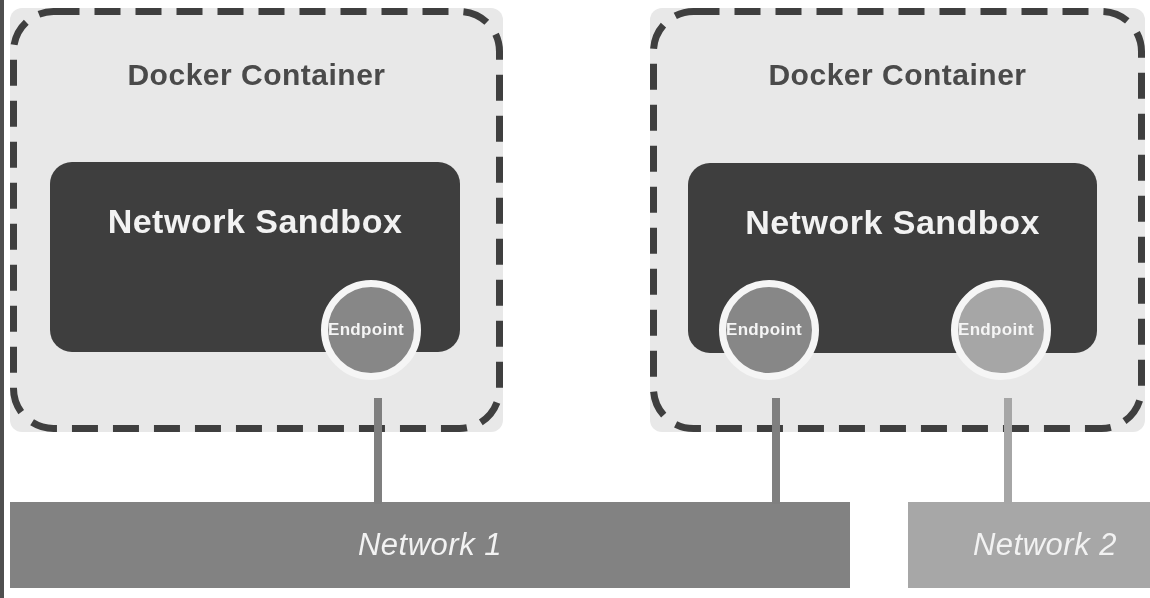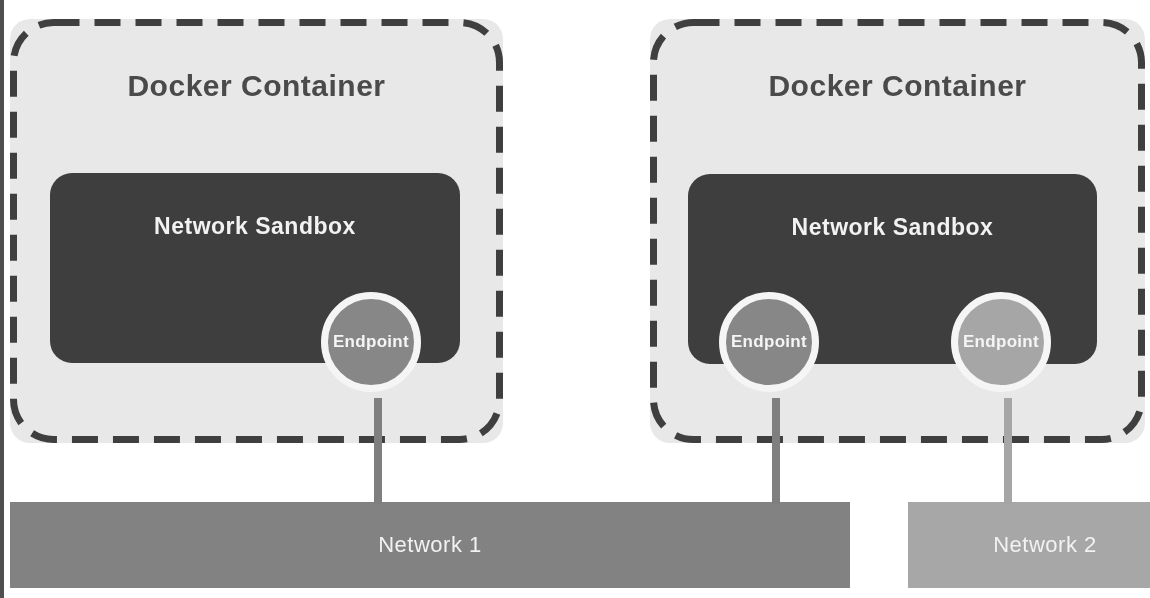--- a/index.html
+++ b/index.html
@@ -24,23 +24,23 @@
     position:relative;
     width:1150px;height:598px;
     background:#ffffff;
     overflow:hidden;
   }
   .edge-strip{
     position:absolute;left:0;top:0;width:4px;height:598px;
     background:var(--edge_strip);
   }
   .container{
-    position:absolute;top:19px;height:424px;
+    position:absolute;top:8px;height:424px;
     background:var(--container_fill);
-    border-radius:20px;
+    border-radius:12px;
   }
   .container.c1{left:10px;width:493px;}
   .container.c2{left:650px;width:495px;}
   .dash-border{
     position:absolute;left:0;top:0;width:100%;height:100%;
     pointer-events:none;
   }
   .container-title{
     position:absolute;left:0;top:50px;width:100%;
     text-align:center;
@@ -50,54 +50,55 @@
   .sandbox{
     position:absolute;
     background:var(--sandbox_fill);
     border-radius:22px;
   }
   .c1 .sandbox{left:40px;top:154px;width:410px;height:190px;}
   .c2 .sandbox{left:38px;top:155px;width:409px;height:190px;}
   .sandbox-title{
     position:absolute;left:0;top:40px;width:100%;
     text-align:center;
-    font-size:23px;color:var(--text_light);
+    font-size:34px;color:var(--text_light);
     letter-spacing:0.5px;
   }
   .connector{
     position:absolute;top:398px;width:8px;height:106px;
     background:var(--connector_dark);
     z-index:2;
   }
   .connector.light{background:var(--connector_light);}
   .endpoint{
-    position:absolute;top:292px;
+    position:absolute;top:280px;
     width:100px;height:100px;
     border:7px solid var(--endpoint_ring);
     border-radius:50%;
     background:var(--endpoint_fill_dark);
-    display:flex;align-items:center;justify-content:center;
+    display:flex;align-items:center;justify-content:flex-start;
     z-index:3;
   }
   .endpoint.light{background:var(--endpoint_fill_light);}
   .endpoint-label{
     font-size:17px;font-weight:600;
     color:var(--endpoint_ring);
     letter-spacing:0.3px;
   }
   .network-bar{
     position:absolute;top:502px;height:86px;
     display:flex;align-items:center;justify-content:center;
     z-index:1;
   }
   .network-bar.n1{left:10px;width:840px;background:var(--network1_fill);}
   .network-bar.n2{left:908px;width:274px;background:var(--network2_fill);}
   .network-label{
-    font-size:22px;color:var(--text_light);
+    font-size:31px;color:var(--text_light);
     letter-spacing:0.5px;
+    font-style:italic;
   }
 </style>
 </head>
 <body>
 
 <div class="stage">
 
   <div class="edge-strip"></div>
 
   <section class="container c1">

